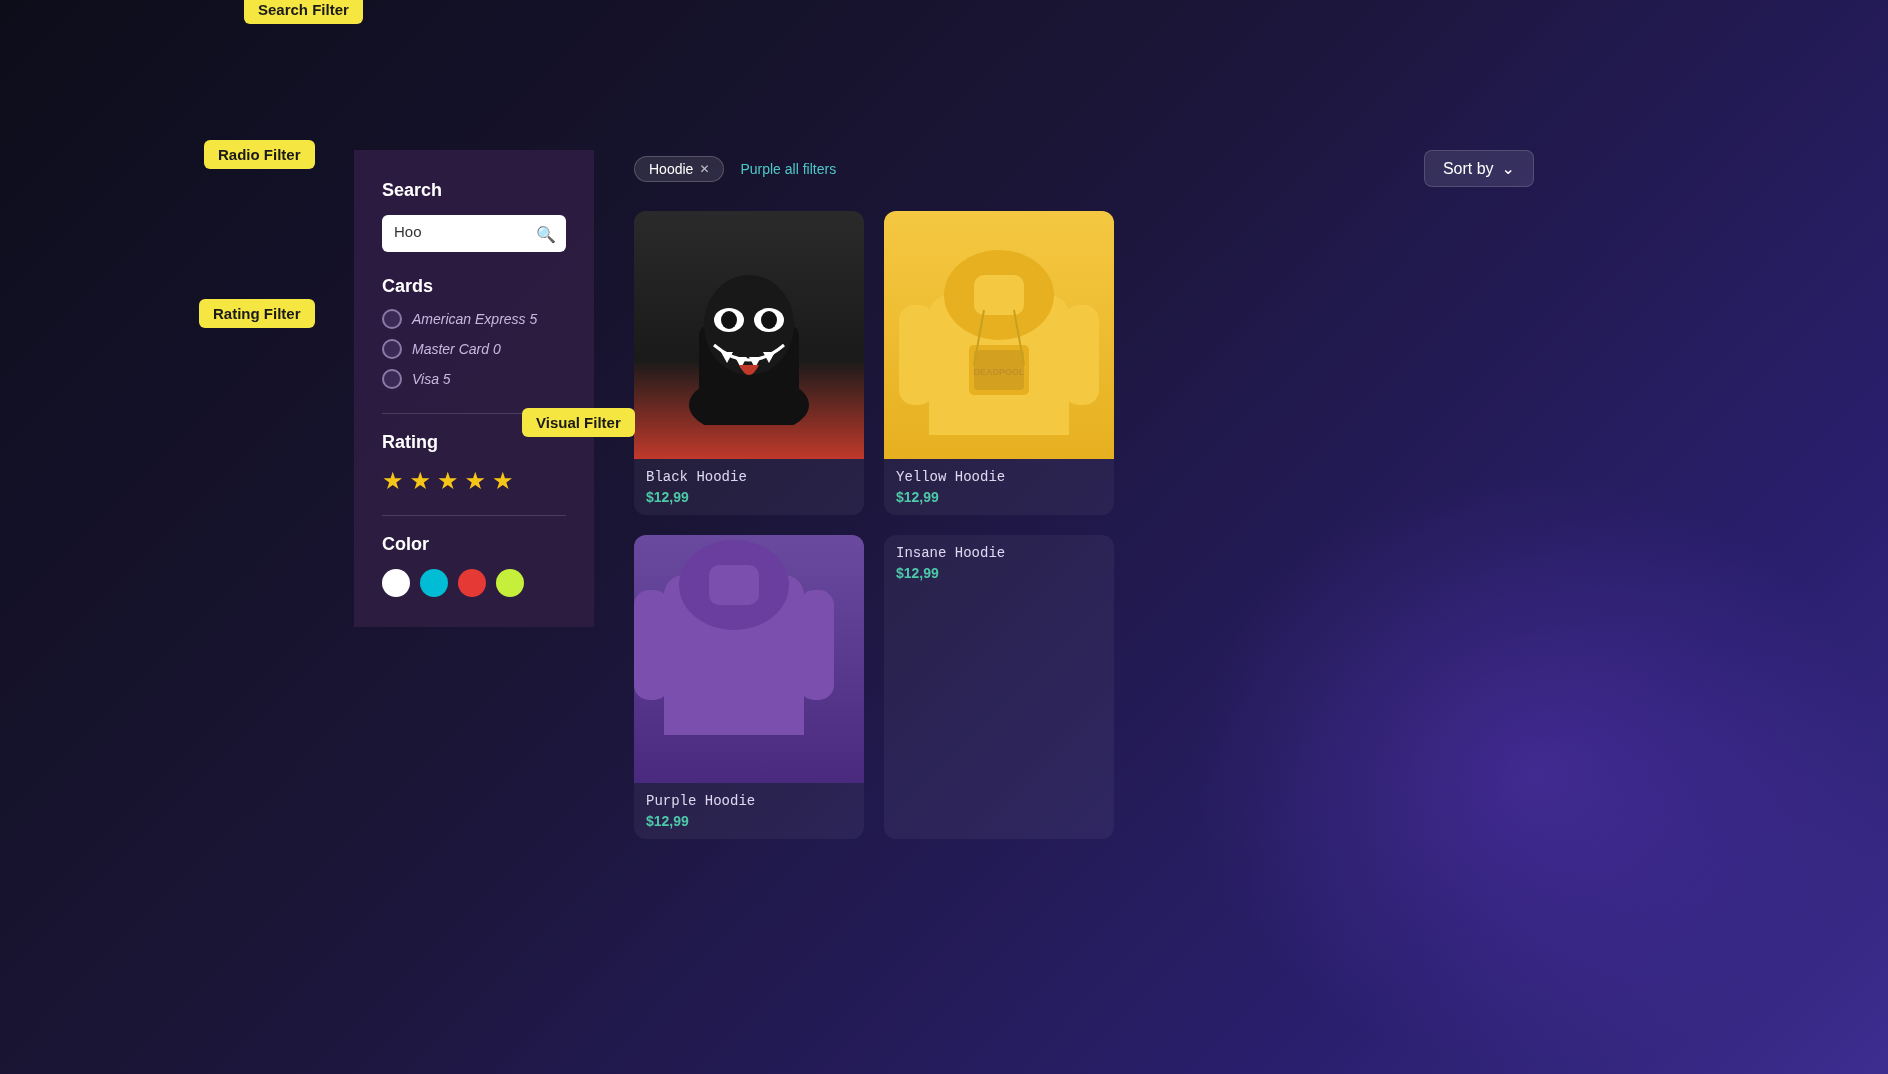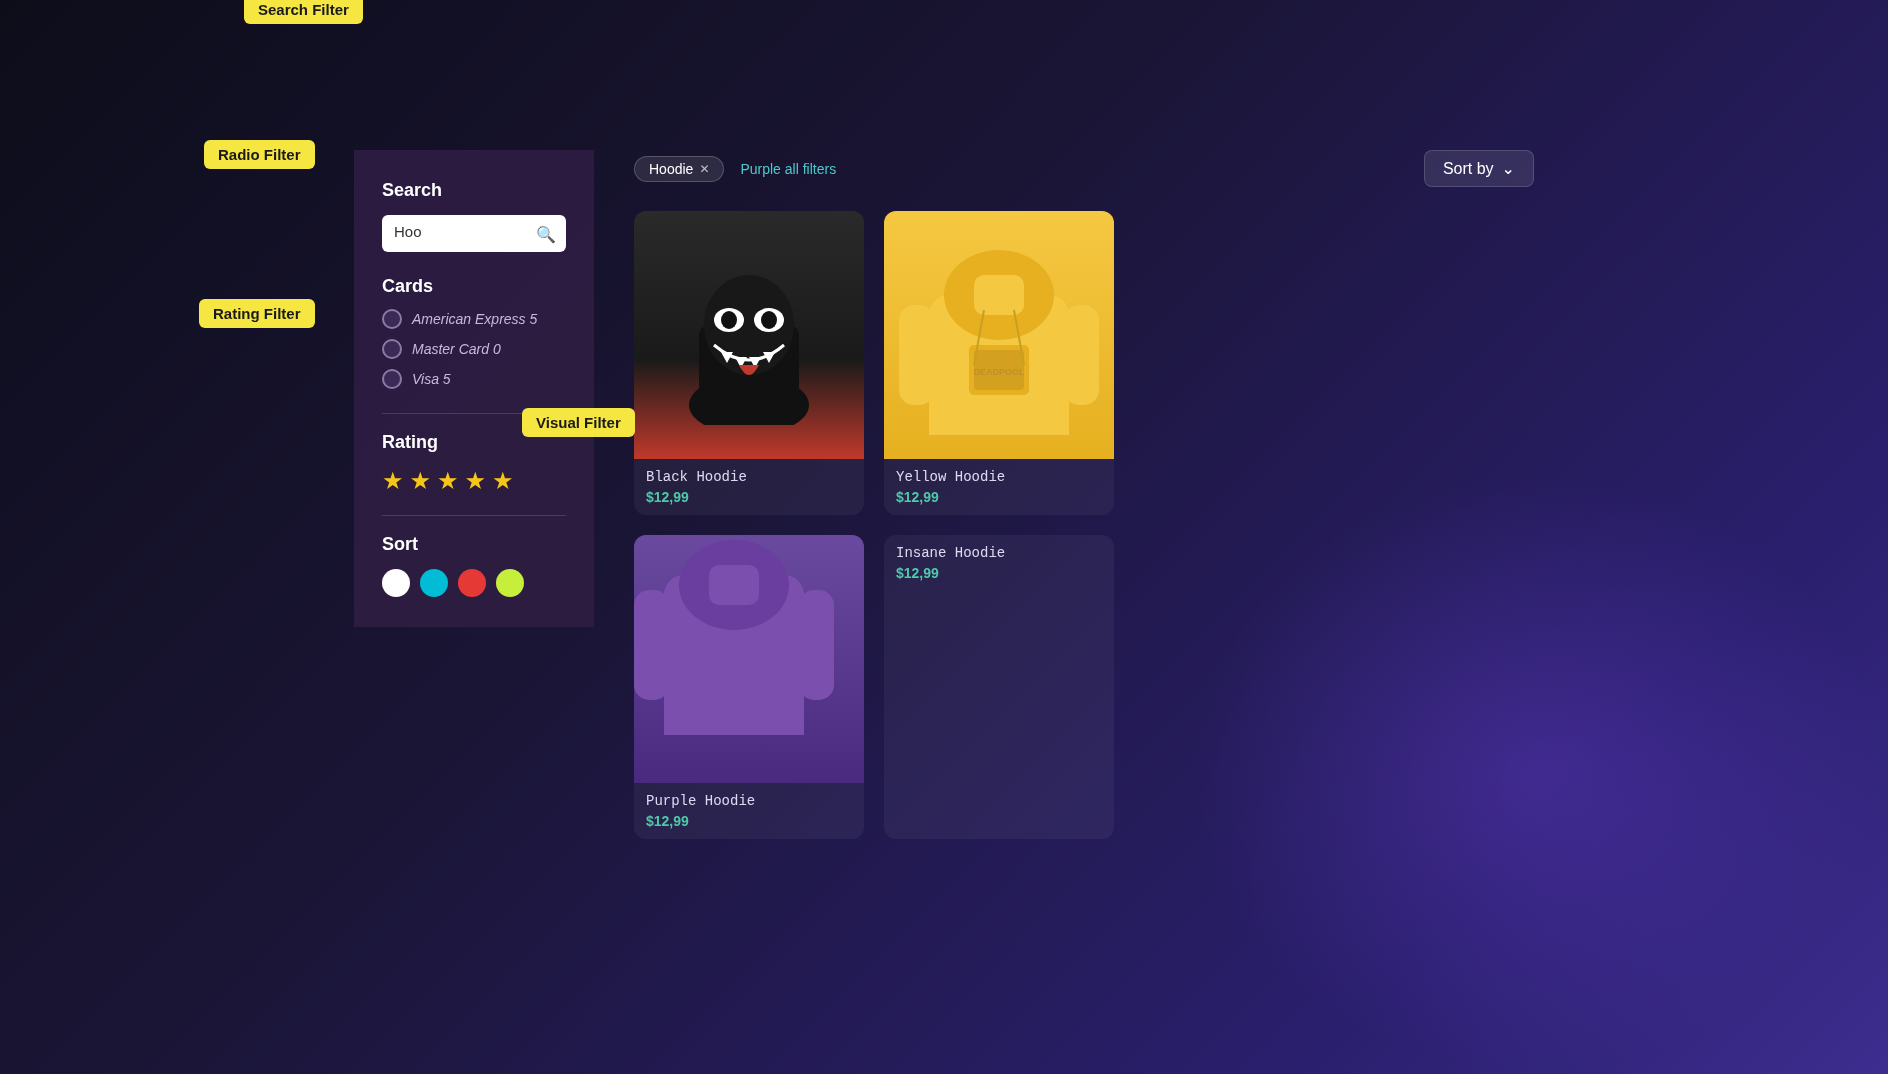--- a/index.html
+++ b/index.html
@@ -365,21 +365,21 @@
           <span class="star">★</span>
           <span class="star">★</span>
           <span class="star">★</span>
           <span class="star">★</span>
         </div>
       </div>
 
       <hr class="divider">
 
       <div class="color-section">
-        <div class="section-title">Sort</div>
+        <div class="section-title">Color</div>
         <div class="color-dots-row">
           <div class="color-dot white"></div>
           <div class="color-dot cyan"></div>
           <div class="color-dot red"></div>
           <div class="color-dot lime"></div>
         </div>
       </div>
 
     </div>
   </div>

